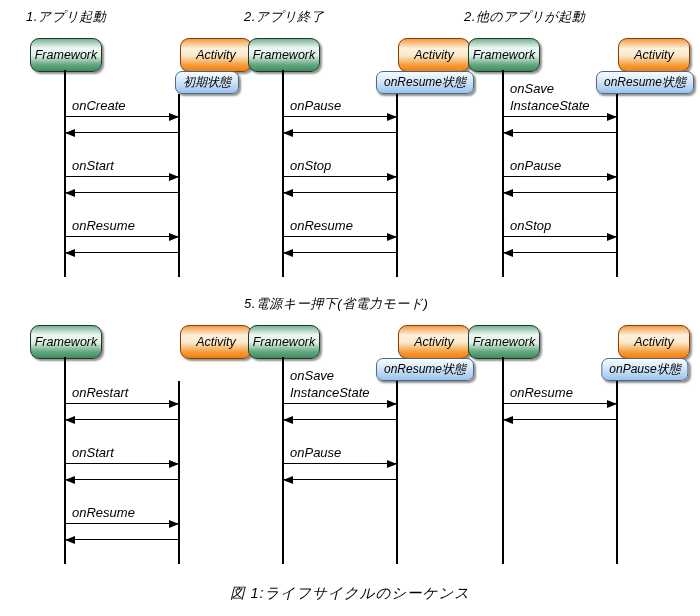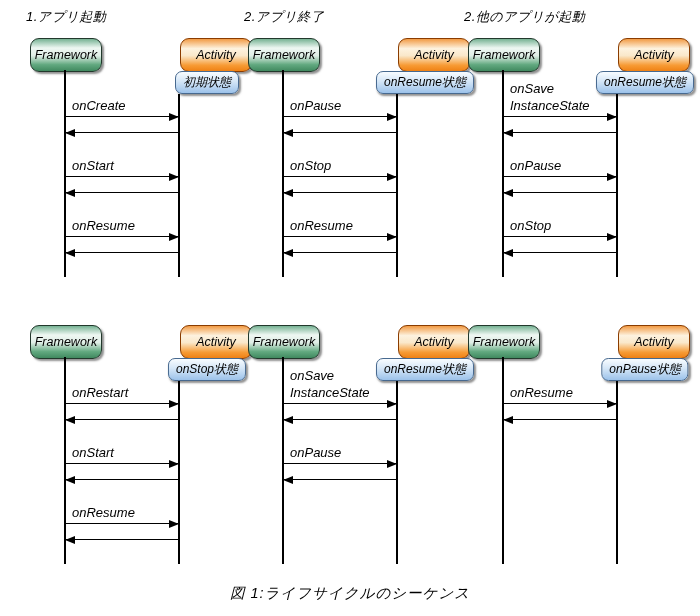--- a/index.html
+++ b/index.html
@@ -149,21 +149,20 @@
           </div>
         </div>
   </div>
       <div class="panel" style="left: 26px; top: 295px;">
     <div class="box box-fw">
       <span class="box-label">Framework</span>
     </div>
     <div class="box box-act">
       <span class="box-label">Activity</span>
     </div>
-    <div class="state">onStop状態</div>
     <div class="lifeline ll-fw"></div>
     <div class="lifeline ll-act"></div>
     <div class="messages">
           <div class="msg-label" style="top: 106px;">onRestart</div>
           <div class="mline" style="top: 108px;">
             <i class="ah ah-r"></i>
           </div>
           <div class="mline" style="top: 124px;">
             <i class="ah ah-l"></i>
           </div>
@@ -177,20 +176,21 @@
           <div class="msg-label" style="top: 226px;">onResume</div>
           <div class="mline" style="top: 228px;">
             <i class="ah ah-r"></i>
           </div>
           <div class="mline" style="top: 244px;">
             <i class="ah ah-l"></i>
           </div>
         </div>
   </div>
       <div class="panel" style="left: 244px; top: 295px;">
+    <div class="panel-title">5.電源キー押下(省電力モード)</div>
     <div class="box box-fw">
       <span class="box-label">Framework</span>
     </div>
     <div class="box box-act">
       <span class="box-label">Activity</span>
     </div>
     <div class="state">onResume状態</div>
     <div class="lifeline ll-fw"></div>
     <div class="lifeline ll-act"></div>
     <div class="messages">

